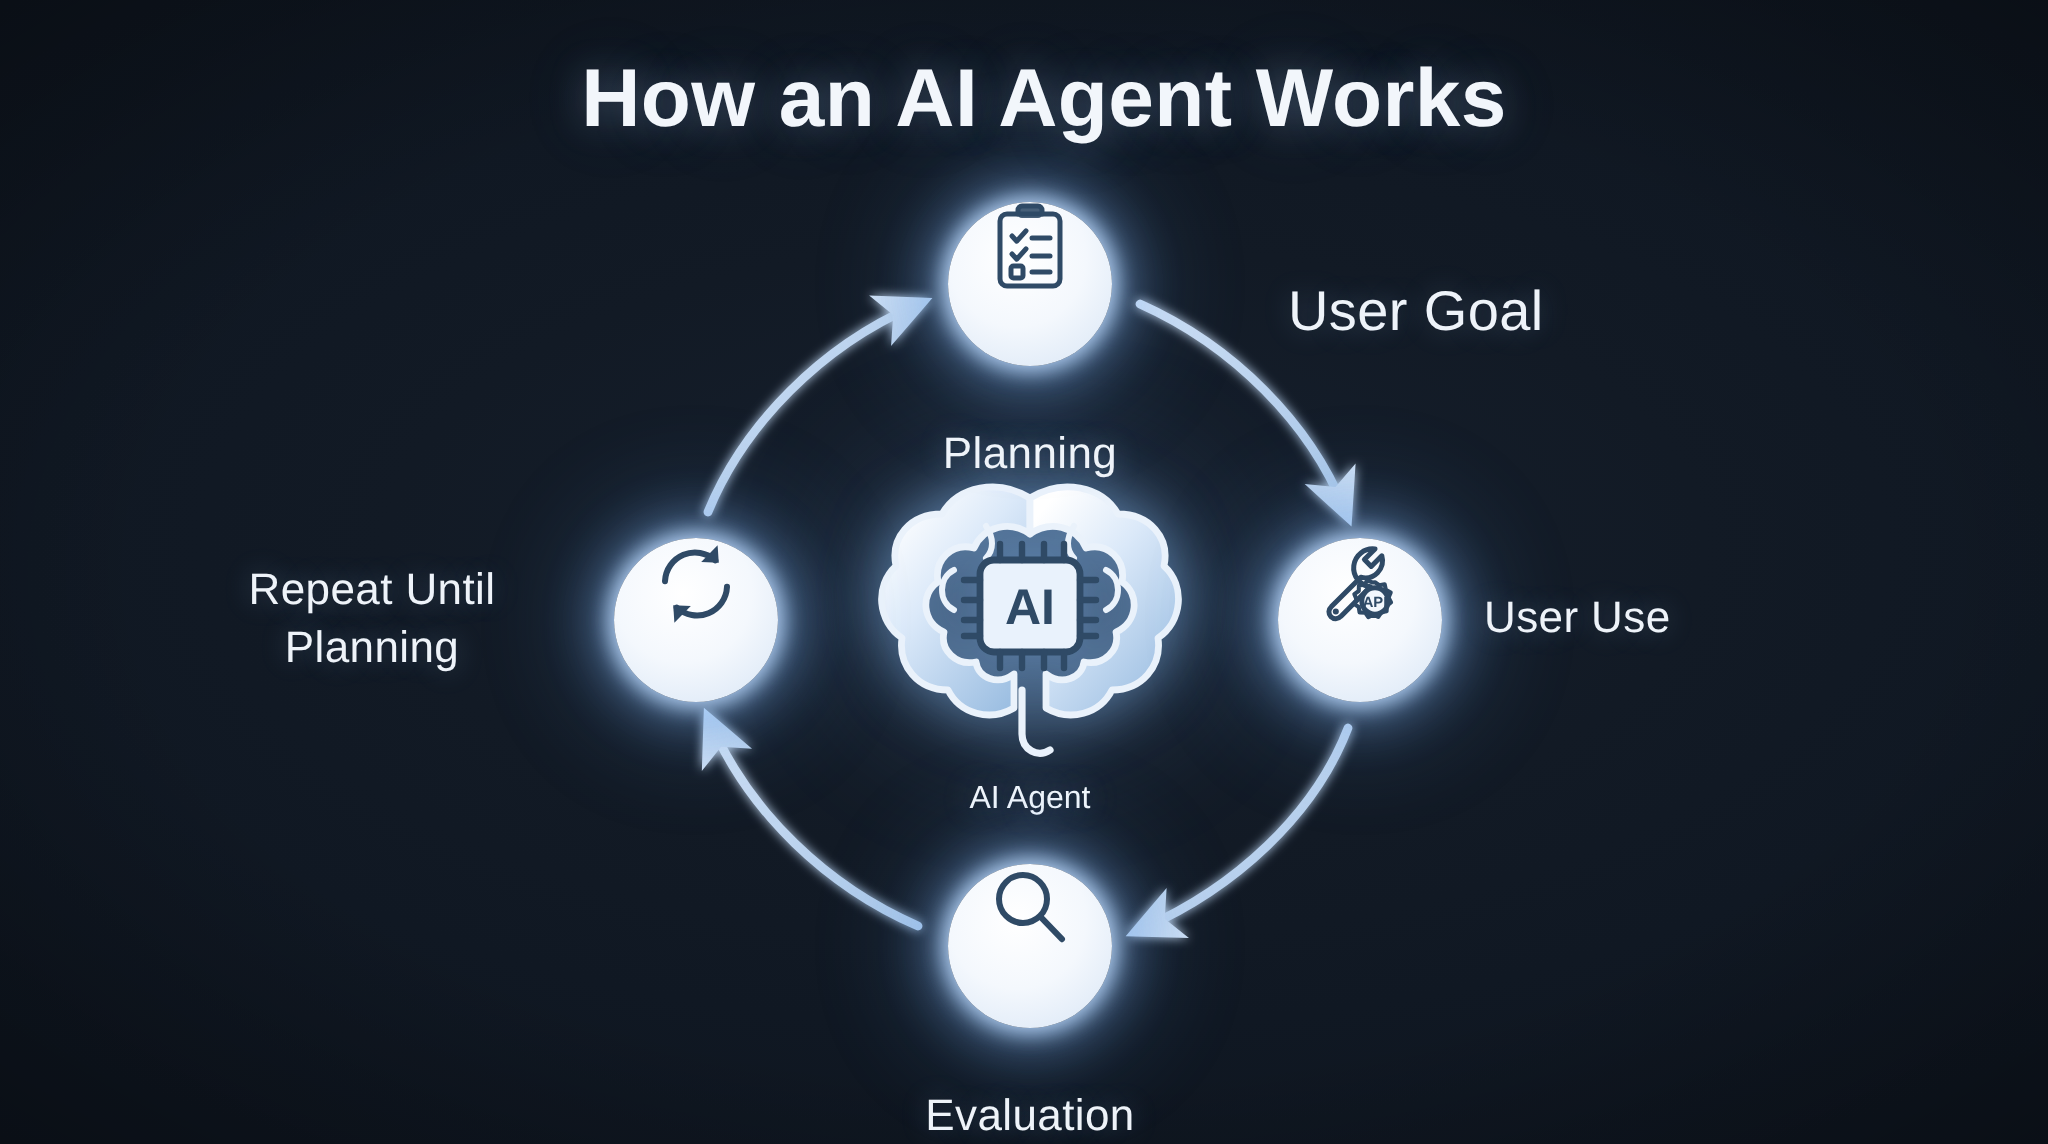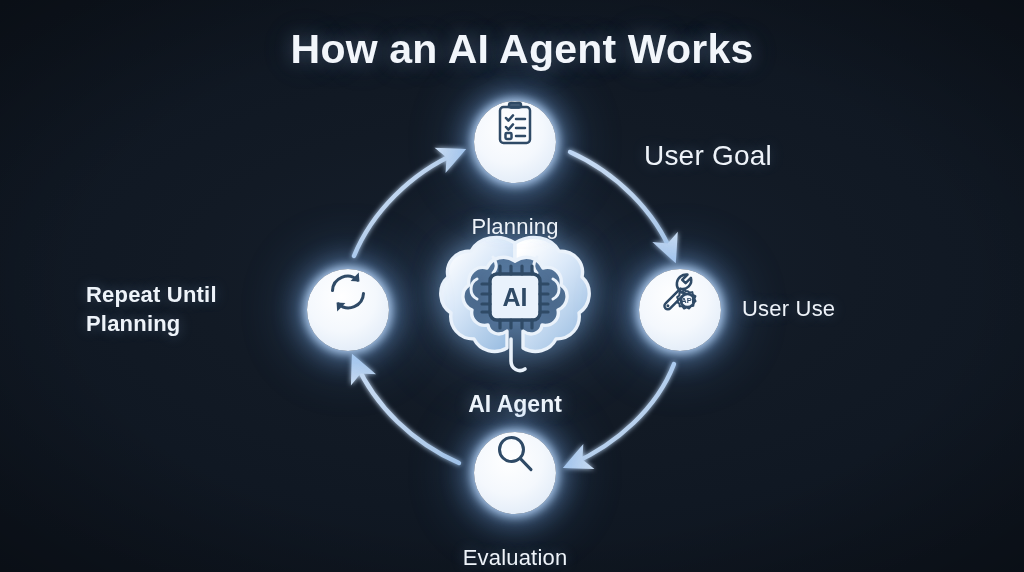--- a/index.html
+++ b/index.html
@@ -94,54 +94,53 @@
     top: 52px;
     margin-top: 20px;
   }
   .cap-right {
     left: 62px;
     top: -14px;
   }
   .cap-left {
     right: 62px;
     top: -30px;
-    text-align: left;
+    text-align: center;
     line-height: 1.32;
     white-space: normal;
     width: 200px;
-    font-weight: bold;
   }
   .cap-left .l { display: block; }
 
   
   #center {
     position: absolute;
     z-index: 3;
     width: 0;
     height: 0;
   }
   #center .brainwrap {
     position: absolute;
     left: -85px;
     top: -78px;
     width: 170px;
     height: 156px;
     display: flex;
-    align-items: flex-start;
+    align-items: flex-end;
     justify-content: center;
     filter: drop-shadow(0 0 14px rgba(150,200,255,0.55)) drop-shadow(0 0 34px rgba(110,170,240,0.33));
   }
   #center .center-label {
     position: absolute;
     left: 50%;
     transform: translateX(-50%);
     top: 86px;
     white-space: nowrap;
-    font-size: 23px;
-    font-weight: bold;
+    font-size: 16px;
+    font-weight: normal;
     color: #f4f8fc;
     text-shadow: 0 0 16px rgba(160,200,245,0.40);
   }
 
   
   .edge-label {
     position: absolute;
     z-index: 5;
     white-space: nowrap;
     color: #eef3f9;

